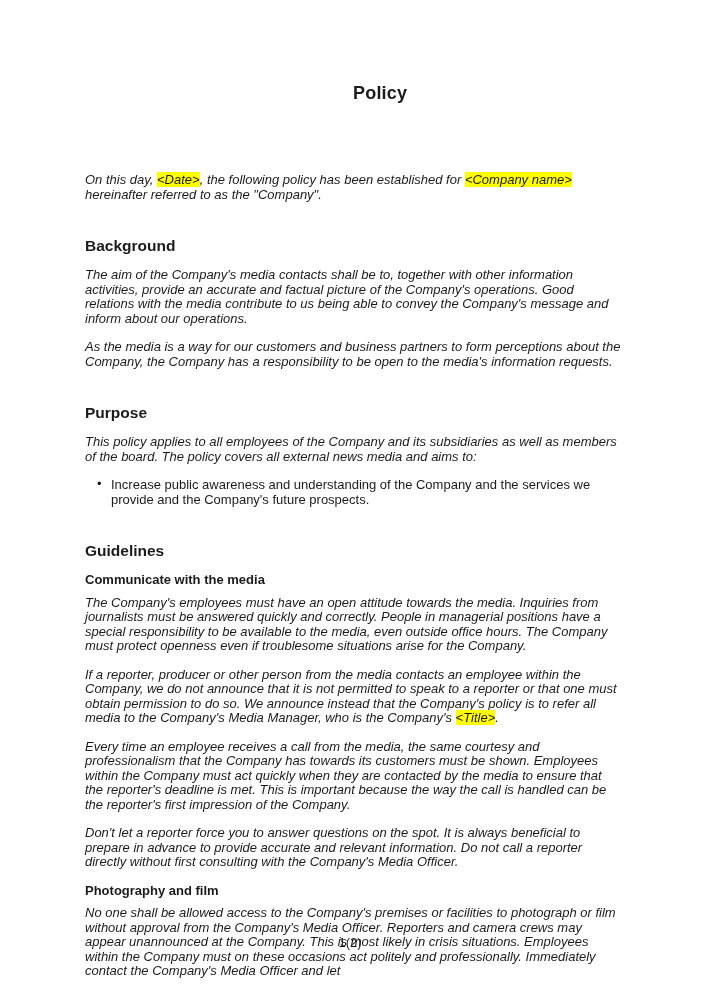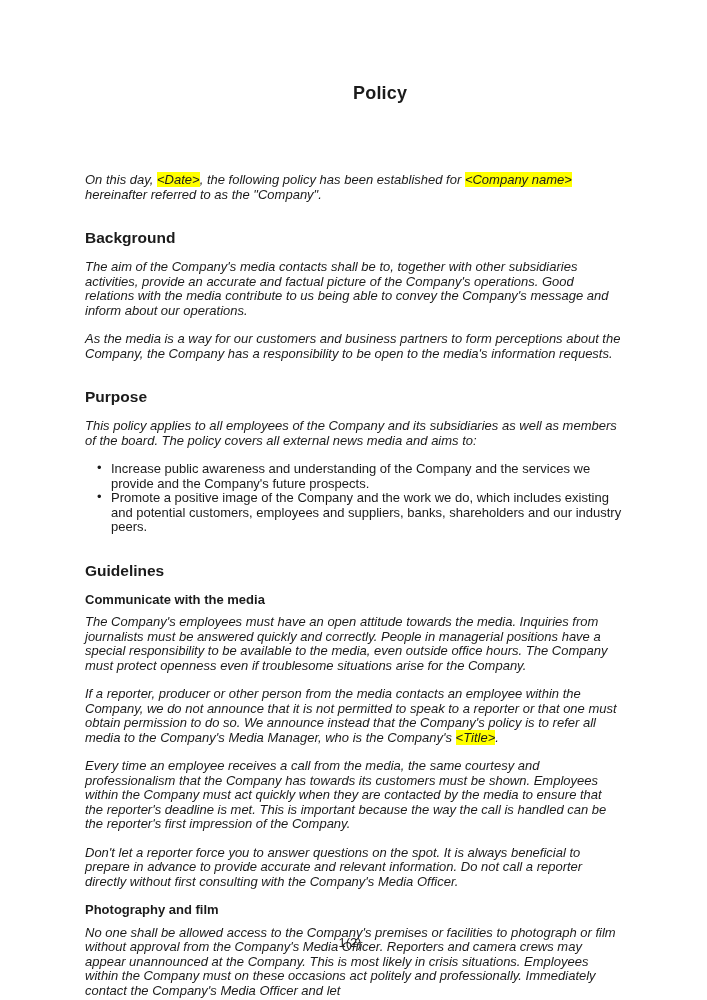--- a/index.html
+++ b/index.html
@@ -38,21 +38,21 @@
     line-height: 14.5px;
   }
 
   p.para { margin: 14px 0 0; font-style: italic; }
   p.intro { margin: 70px 0 0; }
 
   h2.section-heading {
     font-size: 15.5px;
     line-height: 17px;
     font-weight: bold;
-    margin: 27px 0 5px;
+    margin: 35px 0 5px;
   }
 
   h3.subheading {
     font-weight: bold;
     margin: 14px 0 0;
   }
   h3.subheading + p.para { margin-top: 8px; }
 
   ul.bullets {
     margin: 14px 0 1px;
@@ -87,27 +87,26 @@
   <div class="content">
 
     <div class="title-block">
       <h1 class="doc-title">Policy</h1>
     </div>
 
     <p class="para intro"><span>On this day, </span><span class="hl">&lt;Date&gt;</span><span>, the following policy has been established for </span><span class="hl">&lt;Company name&gt;</span><span> hereinafter referred to as the "Company".</span></p>
 
     <div>
         <h2 class="section-heading">Background</h2>
-        <p class="para"><span>The aim of the Company's media contacts shall be to, together with other subsidiaries activities, provide an accurate and factual picture of the Company's operations. Good relations with the media contribute to us being able to convey the Company's message and inform about our operations.</span></p>
+        <p class="para"><span>The aim of the Company's media contacts shall be to, together with other information activities, provide an accurate and factual picture of the Company's operations. Good relations with the media contribute to us being able to convey the Company's message and inform about our operations.</span></p>
         <p class="para"><span>As the media is a way for our customers and business partners to form perceptions about the Company, the Company has a responsibility to be open to the media's information requests.</span></p>
         <h2 class="section-heading">Purpose</h2>
         <p class="para"><span>This policy applies to all employees of the Company and its subsidiaries as well as members of the board. The policy covers all external news media and aims to:</span></p>
         <ul class="bullets">
           <li><span>Increase public awareness and understanding of the Company and the services we provide and the Company's future prospects.</span></li>
-          <li><span>Promote a positive image of the Company and the work we do, which includes existing and potential customers, employees and suppliers, banks, shareholders and our industry peers.</span></li>
         </ul>
         <h2 class="section-heading">Guidelines</h2>
         <h3 class="subheading">Communicate with the media</h3>
         <p class="para"><span>The Company's employees must have an open attitude towards the media. Inquiries from journalists must be answered quickly and correctly. People in managerial positions have a special responsibility to be available to the media, even outside office hours. The Company must protect openness even if troublesome situations arise for the Company.</span></p>
         <p class="para"><span>If a reporter, producer or other person from the media contacts an employee within the Company, we do not announce that it is not permitted to speak to a reporter or that one must obtain permission to do so. We announce instead that the Company's policy is to refer all media to the Company's Media Manager, who is the Company's </span><span class="hl">&lt;Title&gt;</span><span>.</span></p>
         <p class="para"><span>Every time an employee receives a call from the media, the same courtesy and professionalism that the Company has towards its customers must be shown. Employees within the Company must act quickly when they are contacted by the media to ensure that the reporter's deadline is met. This is important because the way the call is handled can be the reporter's first impression of the Company.</span></p>
         <p class="para"><span>Don't let a reporter force you to answer questions on the spot. It is always beneficial to prepare in advance to provide accurate and relevant information. Do not call a reporter directly without first consulting with the Company's Media Officer.</span></p>
         <h3 class="subheading">Photography and film</h3>
         <p class="para"><span>No one shall be allowed access to the Company's premises or facilities to photograph or film without approval from the Company's Media Officer. Reporters and camera crews may appear unannounced at the Company. This is most likely in crisis situations. Employees within the Company must on these occasions act politely and professionally. Immediately contact the Company's Media Officer and let</span></p>
       </div>

